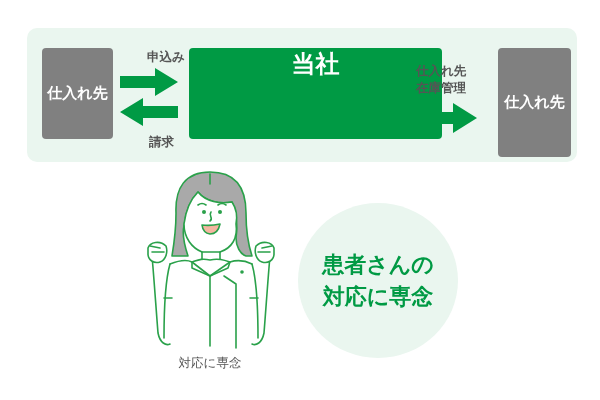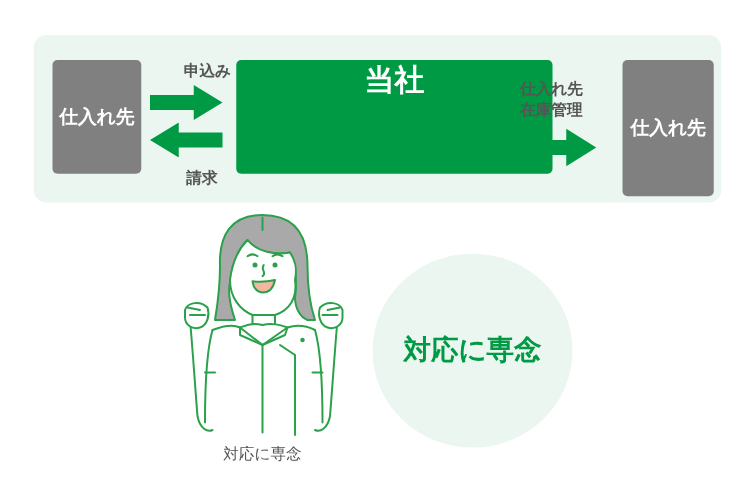--- a/index.html
+++ b/index.html
@@ -99,15 +99,16 @@
   </g>
   <circle cx="64" cy="44" r="2" fill="#2aa14a"></circle>
   <circle cx="80" cy="44" r="2" fill="#2aa14a"></circle>
   <circle cx="102" cy="104" r="1.8" fill="#2aa14a"></circle>
 </svg>
 
 <div class="caption">対応に専念</div>
 
 <div class="circle">
   <div class="circle-text">
+    <div>患者さんの</div>
     <div>対応に専念</div>
   </div>
 </div>
 
 </body></html>

